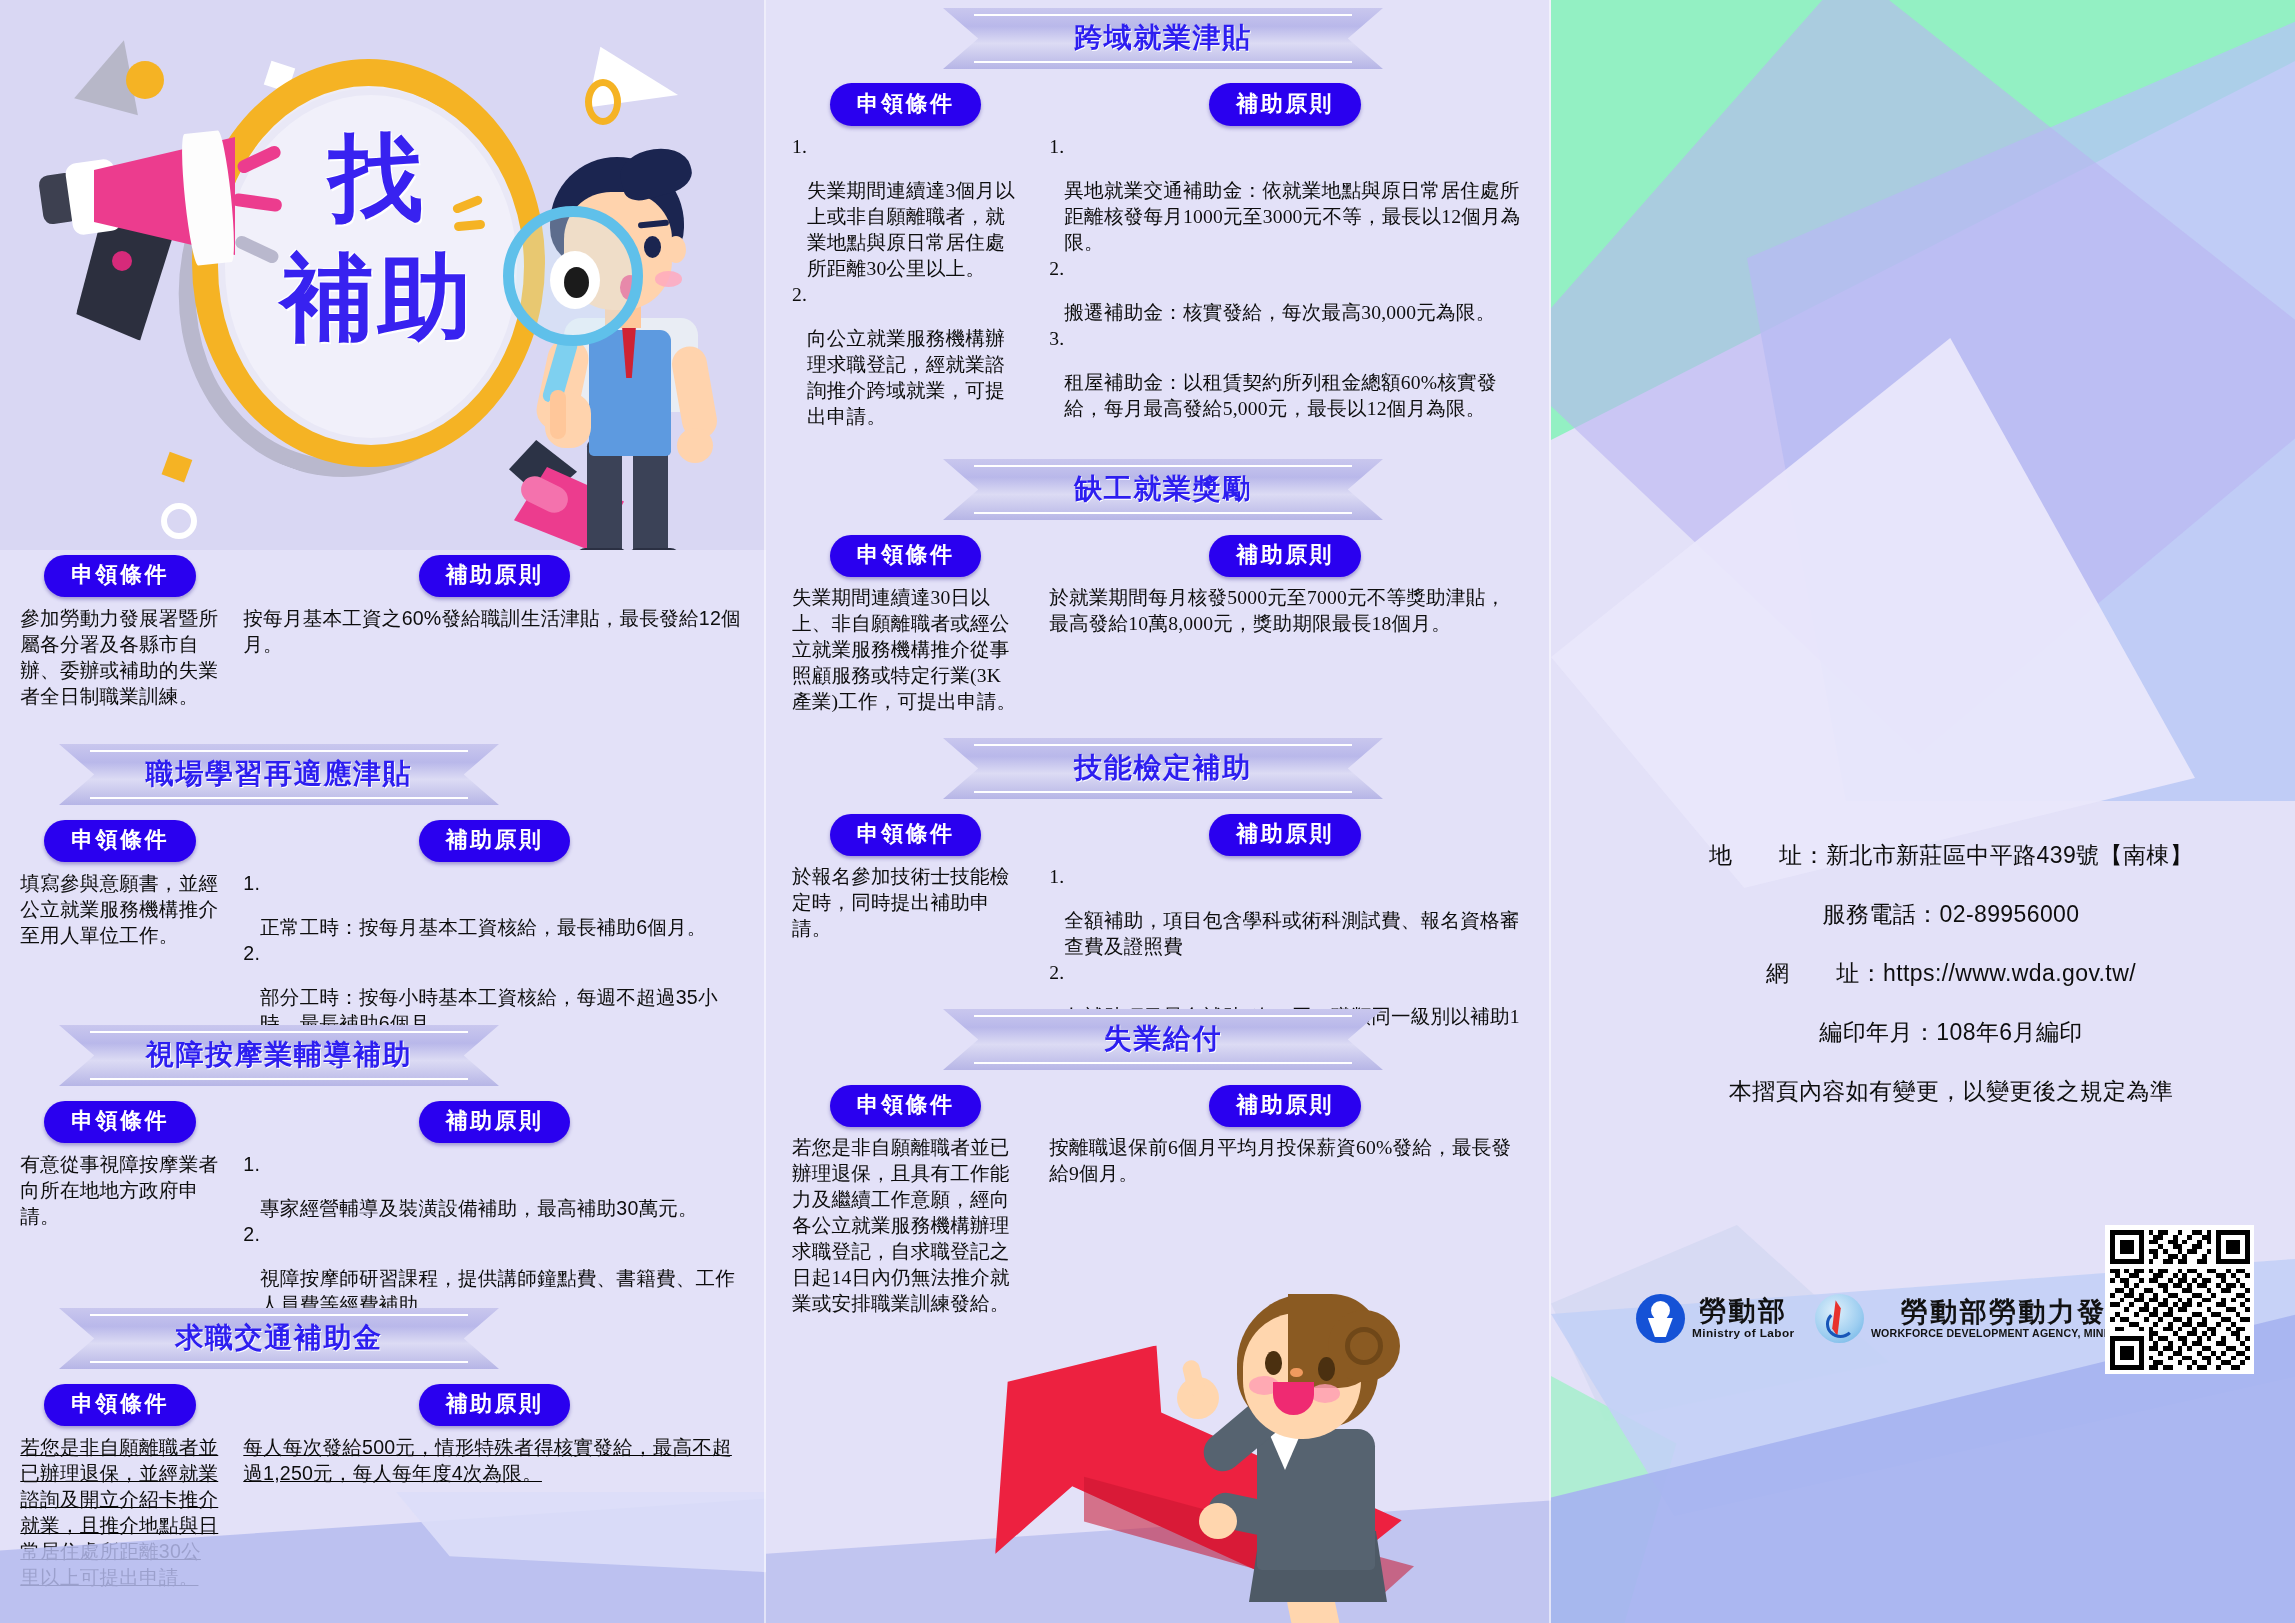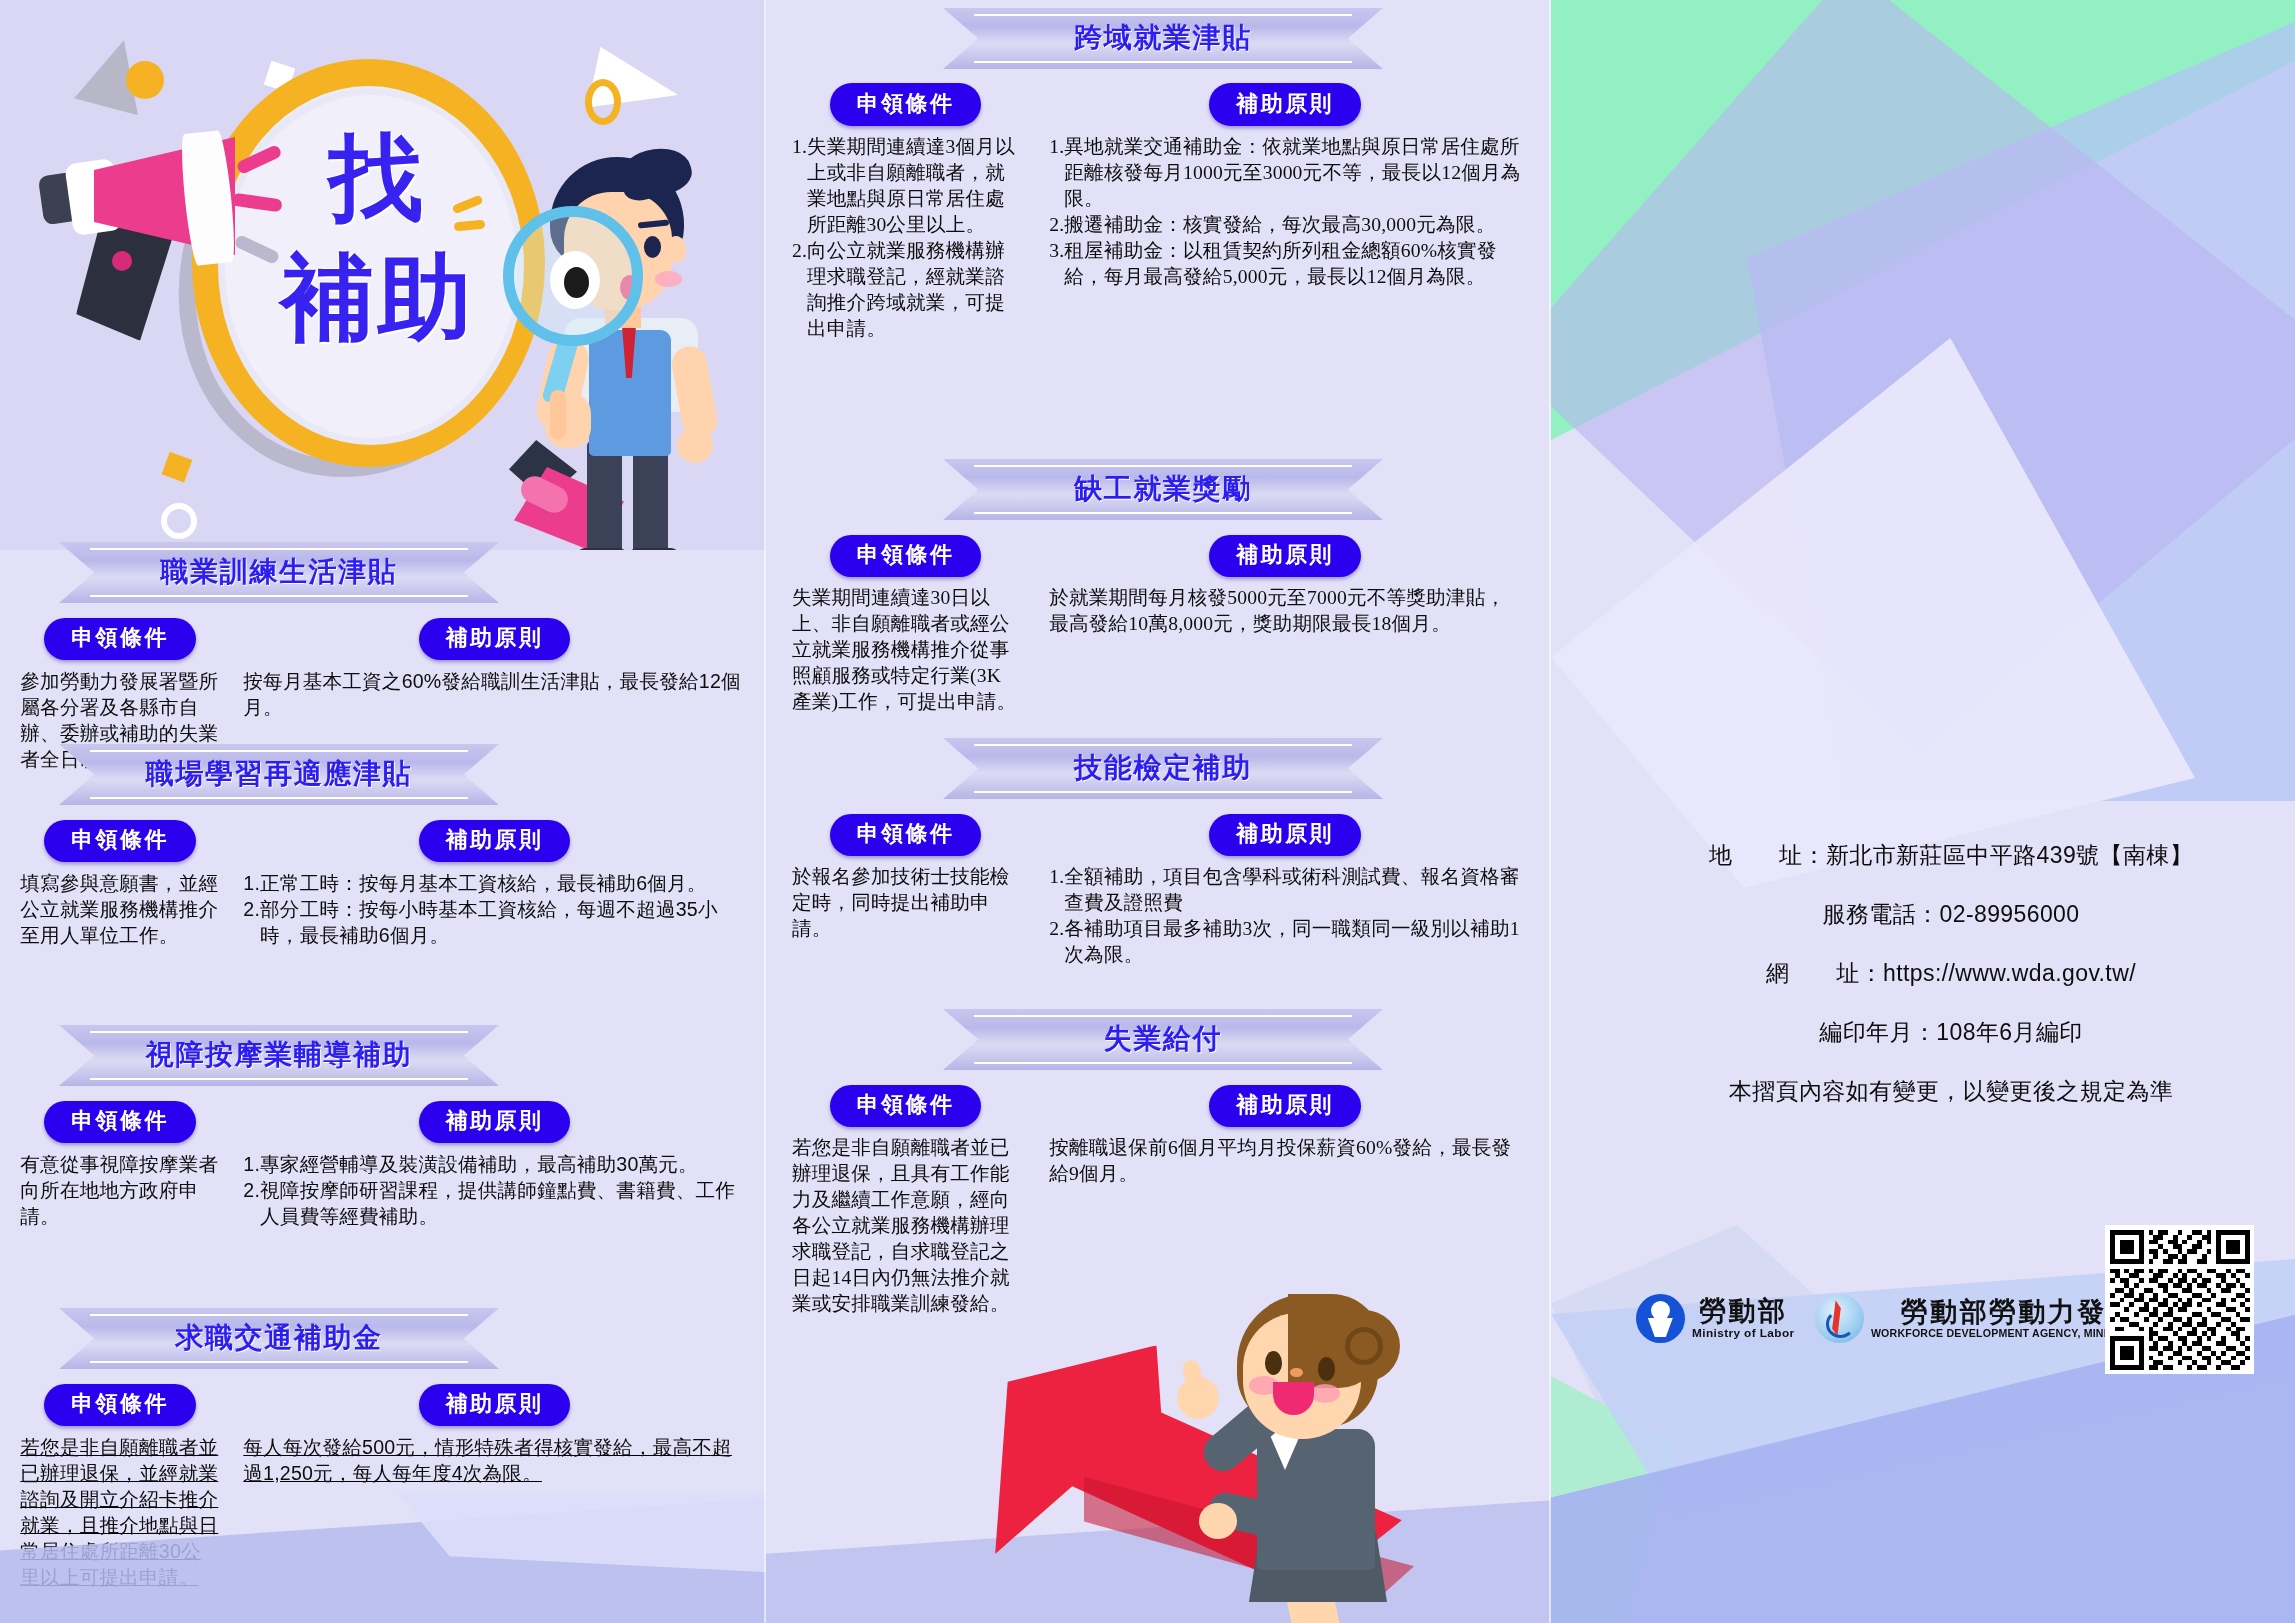--- a/index.html
+++ b/index.html
@@ -111,21 +111,21 @@
   .col  { flex:1; padding:0 6.3px; }
   .pill {
     display:inline-block; background:#2a00ef; color:#ffffff; font-weight:bold;
     font-size:22px; padding:5.5px 27px 7px; border-radius:23.6px; letter-spacing:2.4px;
     box-shadow:0 2.4px 3.9px rgba(40,20,140,.35);
   }
   .pill-wrap { text-align:center; }
   .body-text { margin-top:7.9px; font-size:19.6px; line-height:1.33; color:#0d0d0d; letter-spacing:0.2px; }
   .body-text .li { display:flex; }
   .body-text .li .num { flex:0 0 auto; }
-  .body-text .li .txt { flex:1 1 auto; }
+  .body-text .li .txt { flex:1 1 auto;margin-top:44px; }
 
   
   .L-sec { left:0; width:766px; }
   .L-sec .ribbon { width:440px; margin-left:59px; }
   .L-sec .cols { padding:0 14px; }
   .L-sec .col-a { flex:0 0 212px; }
   .L-sec .col-b { flex:1; padding-left:17.3px;}
 
   
   .M-sec { left:0; width:785px; }
@@ -276,24 +276,20 @@
       <div class="mag-pupil"></div>
 
       <div class="hero-title">
         <div>找</div>
         <div>補助</div>
       </div>
 
     </div>
 
     <div class="section L-sec" style="top:542px;">
-      <div class="ribbon">
-        <div class="ribbon-shape"></div>
-        <div class="ribbon-title">職業訓練生活津貼</div>
-      </div>
       <div class="cols">
         <div class="col col-a">
           <div class="pill-wrap"><span class="pill">申領條件</span></div>
           <div class="body-text">
               <div>參加勞動力發展署暨所屬各分署及各縣市自辦、委辦或補助的失業者全日制職業訓練。</div>
             </div>
         </div>
         <div class="col col-b">
           <div class="pill-wrap"><span class="pill">補助原則</span></div>
           <div class="body-text">

